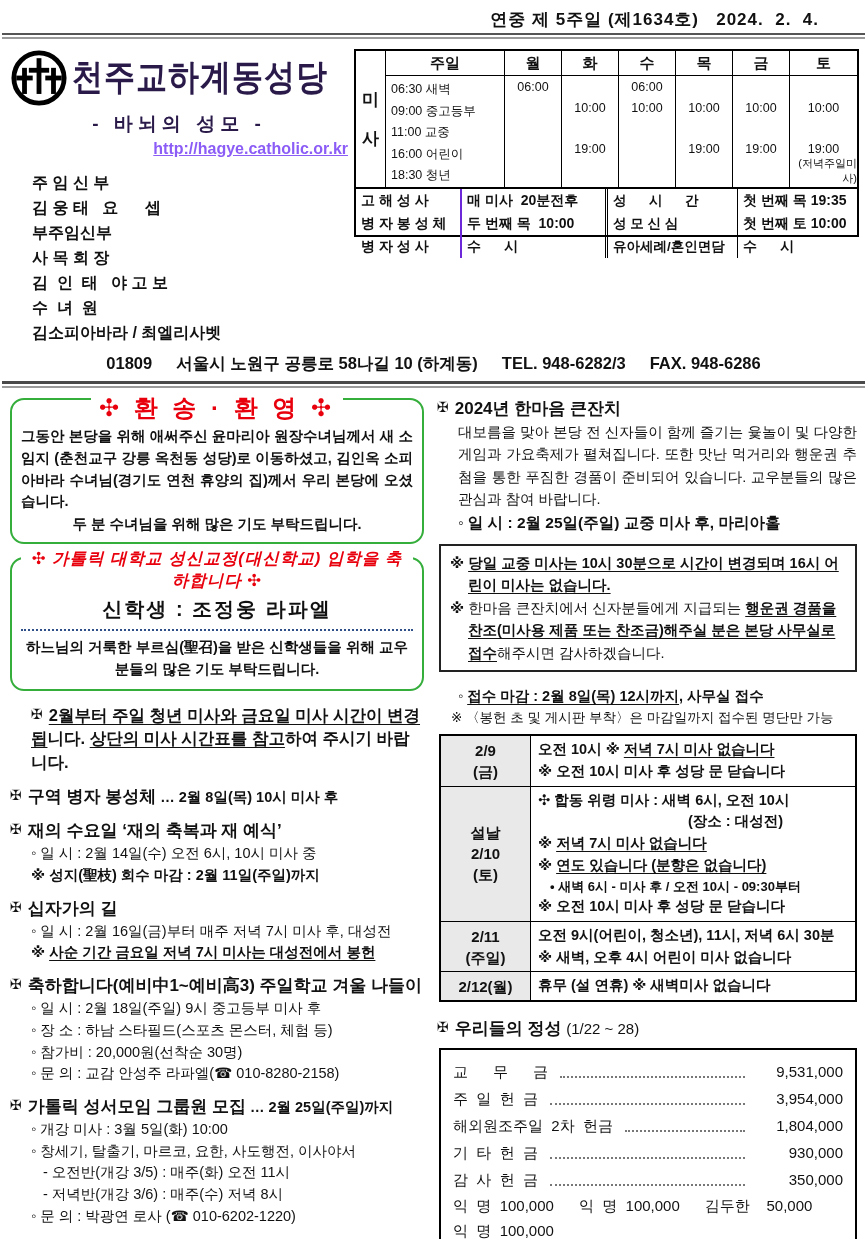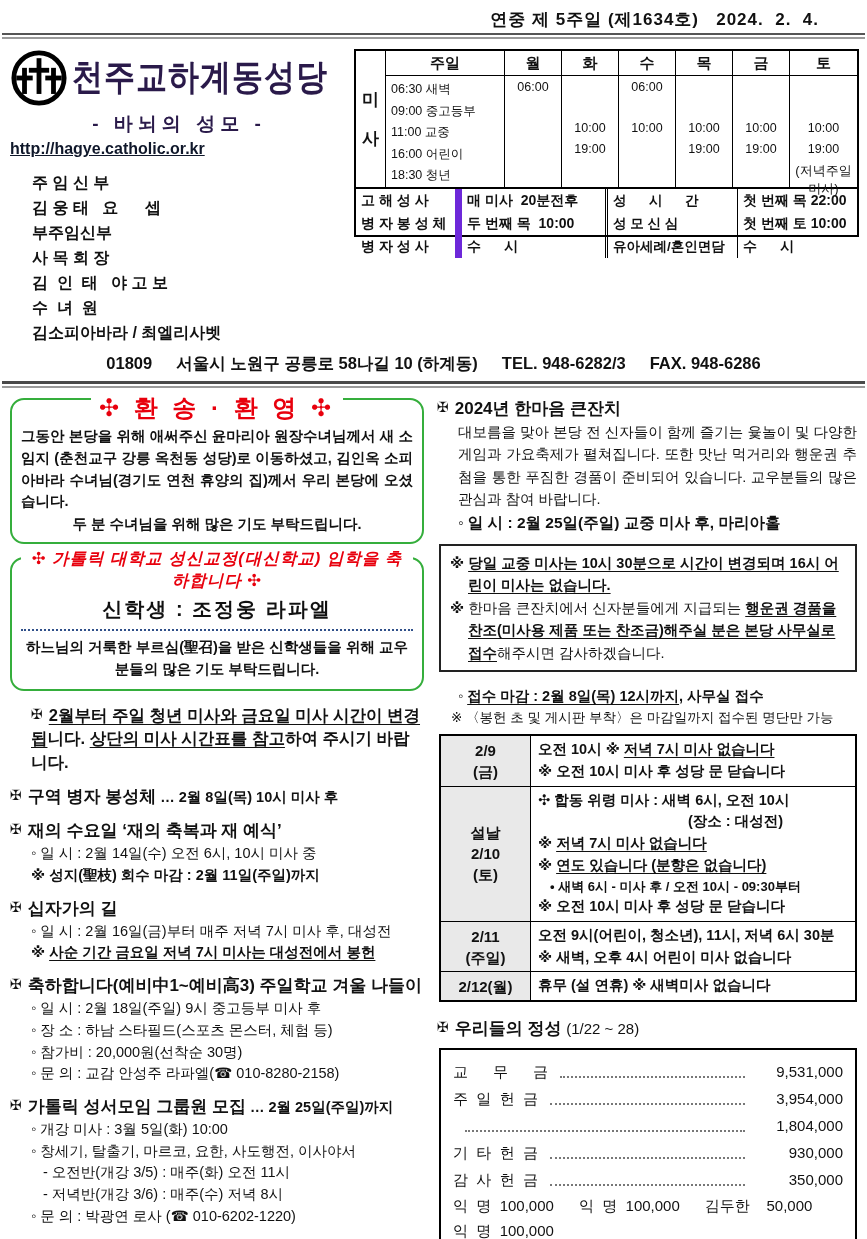--- a/index.html
+++ b/index.html
@@ -23,40 +23,40 @@
 
   .header { display: flex; padding: 10px 8px 0 10px; }
   .header-left { width: 338px; }
   .brand-row { display: flex; align-items: center; }
   .logo { width: 58px; height: 58px; flex: 0 0 58px; }
   .church-name {
     font-size: 31px; font-weight: bold; color: #2a1a4a;
     letter-spacing: 1px; margin-left: 4px; transform: scaleY(1.15);
   }
   .subtitle { text-align: center; font-size: 19px; font-weight: bold; color: #2a1a4a; letter-spacing: 5px; margin-top: 4px; }
-  .url { display: block; text-align: left; font-size: 16px; font-weight: bold; color: #0f172a; text-decoration: underline; margin-top: 3px; }
+  .url { display: block; text-align: right; font-size: 16px; font-weight: bold; color: #8b5cf6; text-decoration: underline; margin-top: 3px; }
   .staff { margin: 12px 0 0 22px; }
   .staff-row { display: flex; font-size: 16px; font-weight: bold; line-height: 25px; flex-direction: column; }
   .staff-role { width: 104px; }
   .staff-name { flex: 1; }
 
   
   .mass-table { flex: 1; border: 2px solid #000; margin-left: 6px; height: 188px; display: flex; flex-direction: column; }
   .mt-top { display: flex; flex: 1; }
   .mt-label { width: 30px; border-right: 1px solid #000; display: flex; flex-direction: column; justify-content: center; align-items: center; gap: 16px; font-size: 17px; font-weight: bold; }
   .mt-grid { flex: 1; display: grid; grid-template-columns: 118px 57px 57px 57px 57px 57px 1fr; grid-template-rows: 25px 1fr; }
   .mt-h { border-bottom: 1px solid #000; text-align: center; font-weight: bold; font-size: 15px; line-height: 24px; }
   .mt-h + .mt-h, .mt-c + .mt-c { border-left: 1px solid #000; }
   .mt-c { position: relative; font-size: 12.5px; }
   .mt-sun { padding: 3px 0 0 5px; line-height: 21.5px; white-space: nowrap; }
   .slot { position: absolute; left: 0; right: 0; text-align: center; }
-  .s1 { top: 4px; } .s2 { top: 45px; } .s3 { top: 66px; } .s4 { top: 86px; font-size: 13px; }
+  .s1 { top: 4px; } .s2 { top: 25px; } .s3 { top: 66px; } .s4 { top: 80px; font-size: 11px; text-align: right; }
   .mt-info { border-top: 2px solid #000; display: grid; grid-template-columns: 106px 146px 130px 1fr; font-size: 14px; font-weight: bold; }
   .mi-cell { padding: 1px 5px; line-height: 21px; white-space: pre-wrap; overflow: hidden; }
-  .mi-cell.c1 { border-right: 7px solid #6d28d9; }
+  .mi-cell.c1 { border-right: 2px solid #6d28d9; }
   .mi-cell.c2 { border-right: 3px double #000; }
   .mi-cell.c3 { border-right: 1px solid #000; font-size: 13.5px; }
 
   .address-line { text-align: center; font-size: 16.5px; font-weight: bold; padding: 8px 0 6px; }
   .address-line span { margin: 0 12px; }
 
   
   .main { display: flex; gap: 13px; padding: 10px 10px 0 10px; }
   .col-left { width: 414px; }
   .col-right { flex: 1; }
@@ -202,21 +202,21 @@
           <div class="slot s2">10:00</div>
           <div class="slot s3">19:00</div>
           <div class="slot s4">(저녁주일미사)</div>
         </div>
       </div>
     </div>
     <div class="mt-info">
       <div class="mi-cell c1">고 해 성 사</div>
       <div class="mi-cell c2">매 미사  20분전후</div>
       <div class="mi-cell c3">성      시      간</div>
-      <div class="mi-cell">첫 번째 목 22:00</div>
+      <div class="mi-cell">첫 번째 목 19:35</div>
 
       <div class="mi-cell c1">병 자 봉 성 체</div>
       <div class="mi-cell c2">두 번째 목  10:00</div>
       <div class="mi-cell c3">성 모 신 심</div>
       <div class="mi-cell">첫 번째 토 10:00</div>
 
       <div class="mi-cell c1">병 자 성 사</div>
       <div class="mi-cell c2">수      시</div>
       <div class="mi-cell c3">유아세례/혼인면담</div>
       <div class="mi-cell">수      시</div>
@@ -385,20 +385,21 @@
           <span class="offer-label">교      무      금</span>
           <span class="offer-dots"></span>
           <span class="offer-amt">9,531,000</span>
         </div>
         <div class="offer-row">
           <span class="offer-label">주  일  헌  금</span>
           <span class="offer-dots"></span>
           <span class="offer-amt">3,954,000</span>
         </div>
         <div class="offer-row">
+          <span class="offer-label">해외원조주일  2차  헌금</span>
           <span class="offer-dots"></span>
           <span class="offer-amt">1,804,000</span>
         </div>
         <div class="offer-row">
           <span class="offer-label">기  타  헌  금</span>
           <span class="offer-dots"></span>
           <span class="offer-amt">930,000</span>
         </div>
         <div class="offer-row">
           <span class="offer-label">감  사  헌  금</span>

